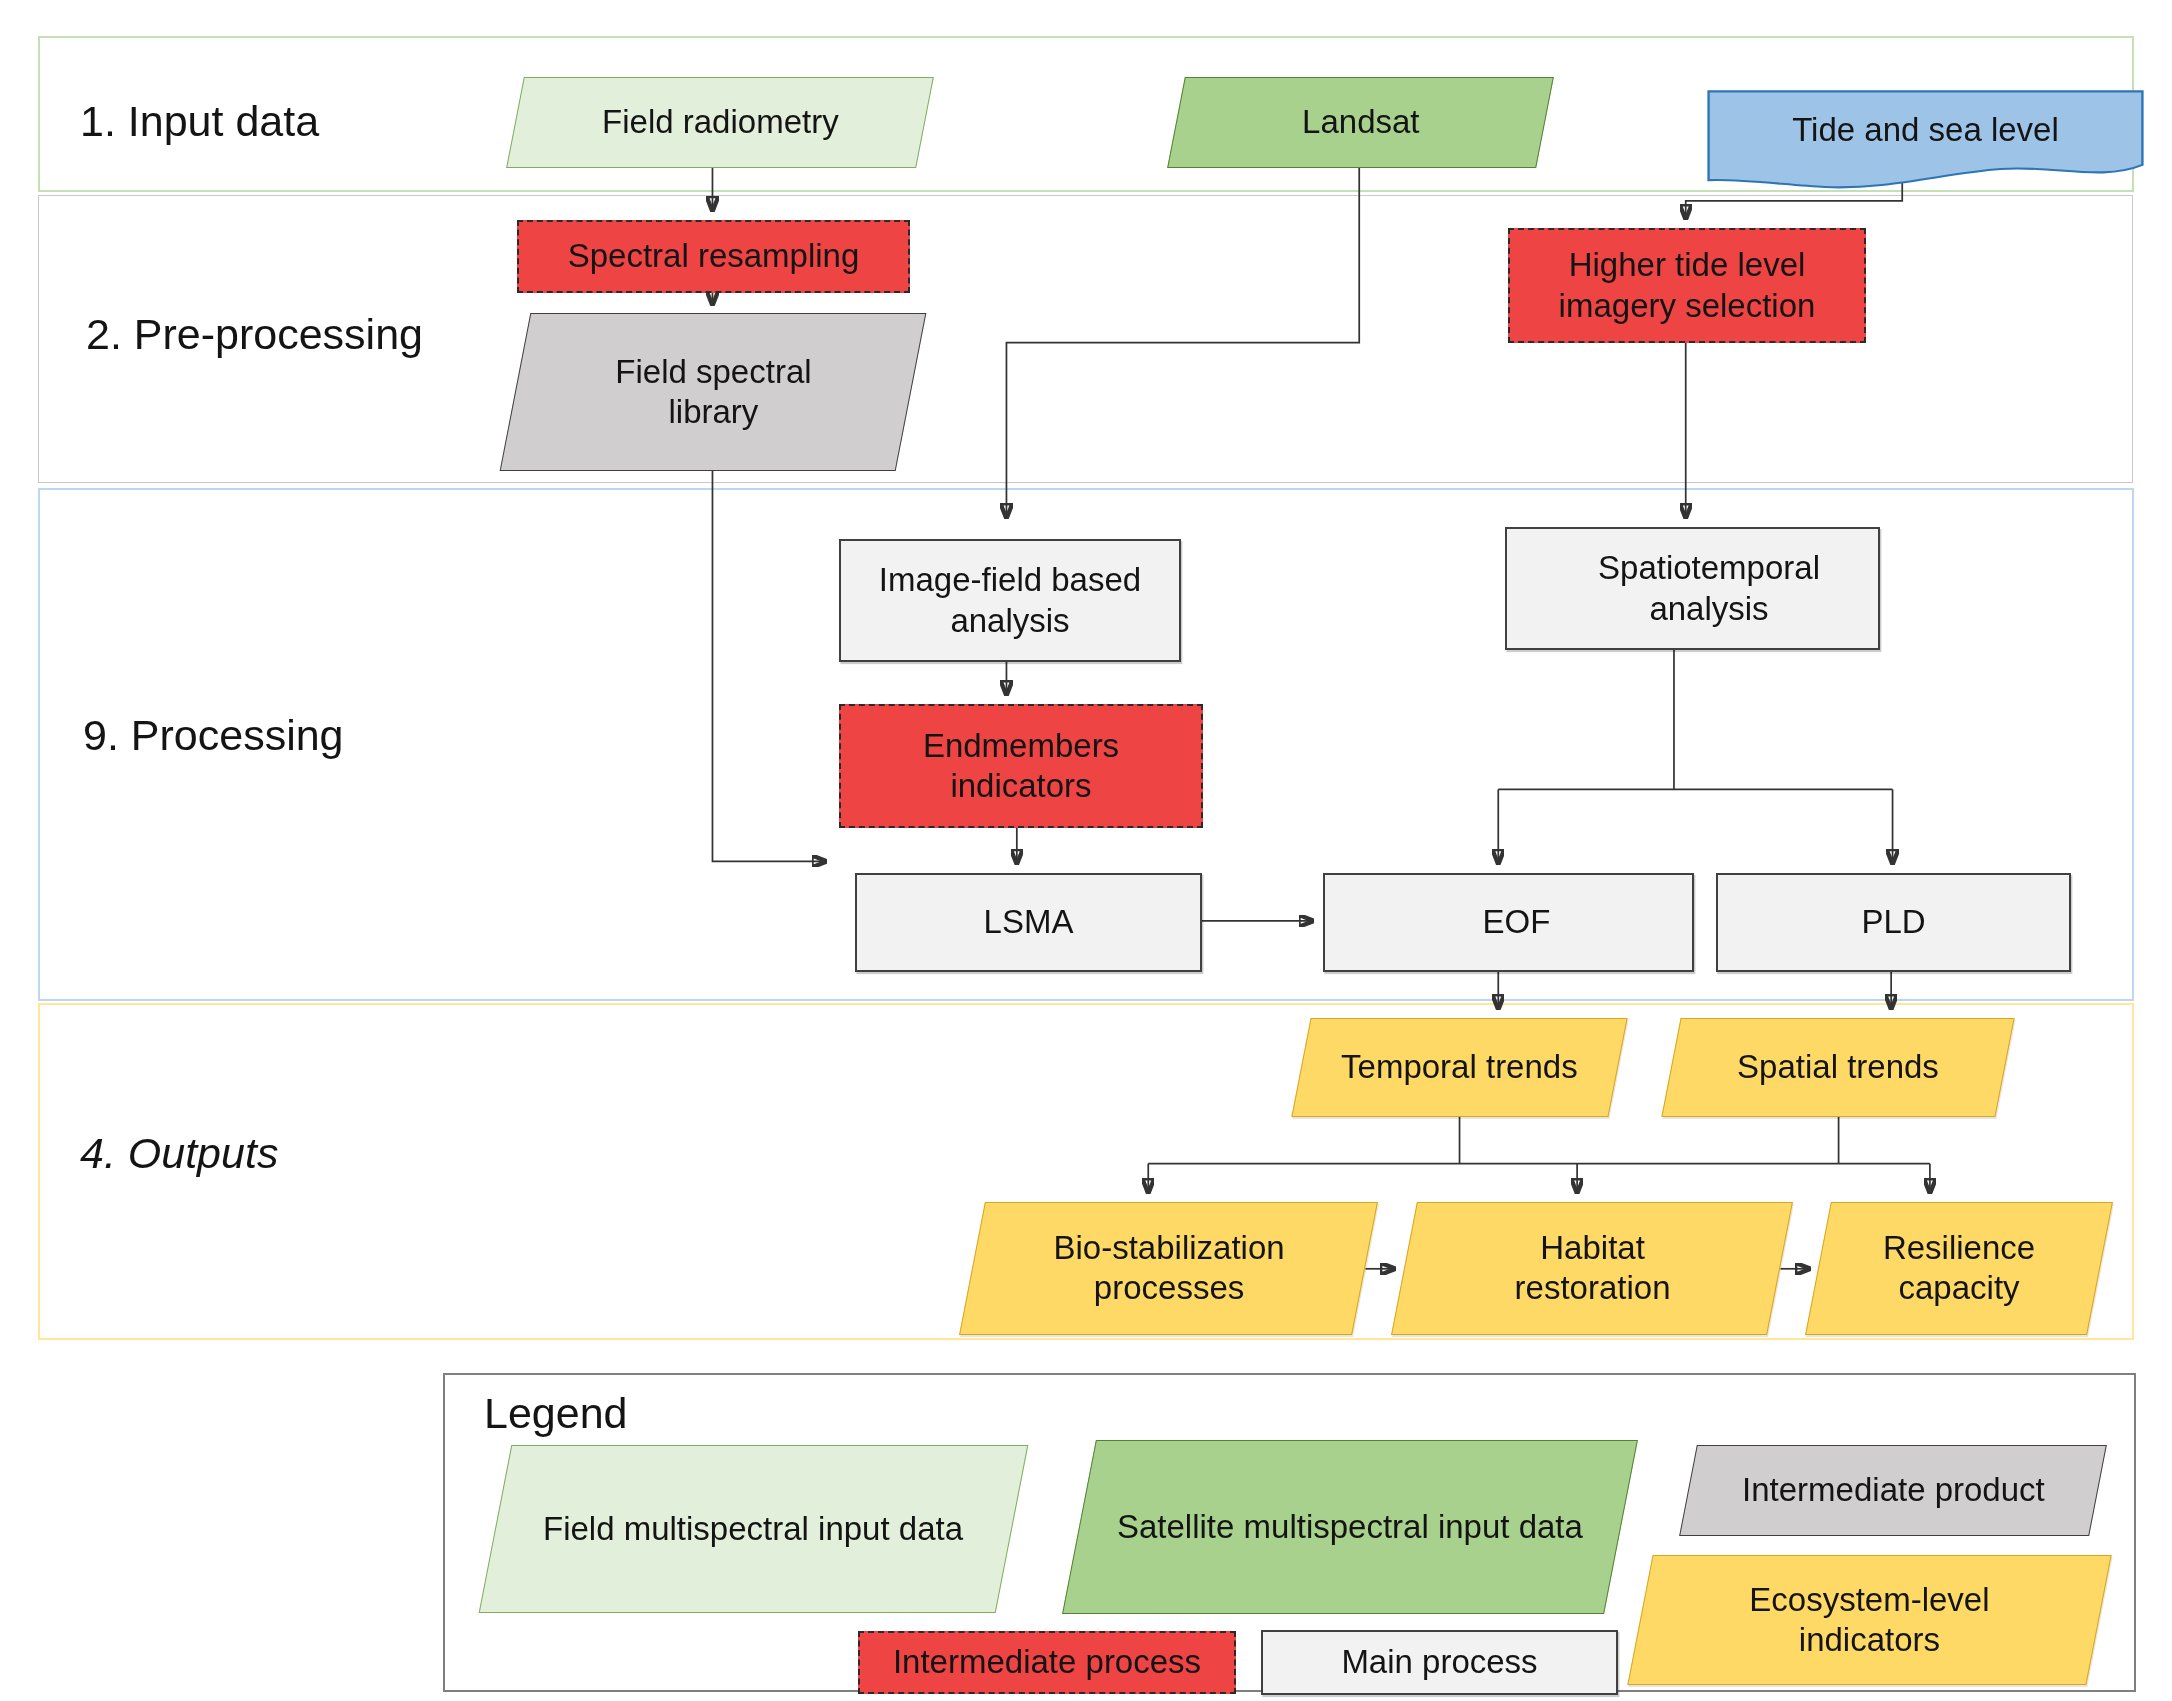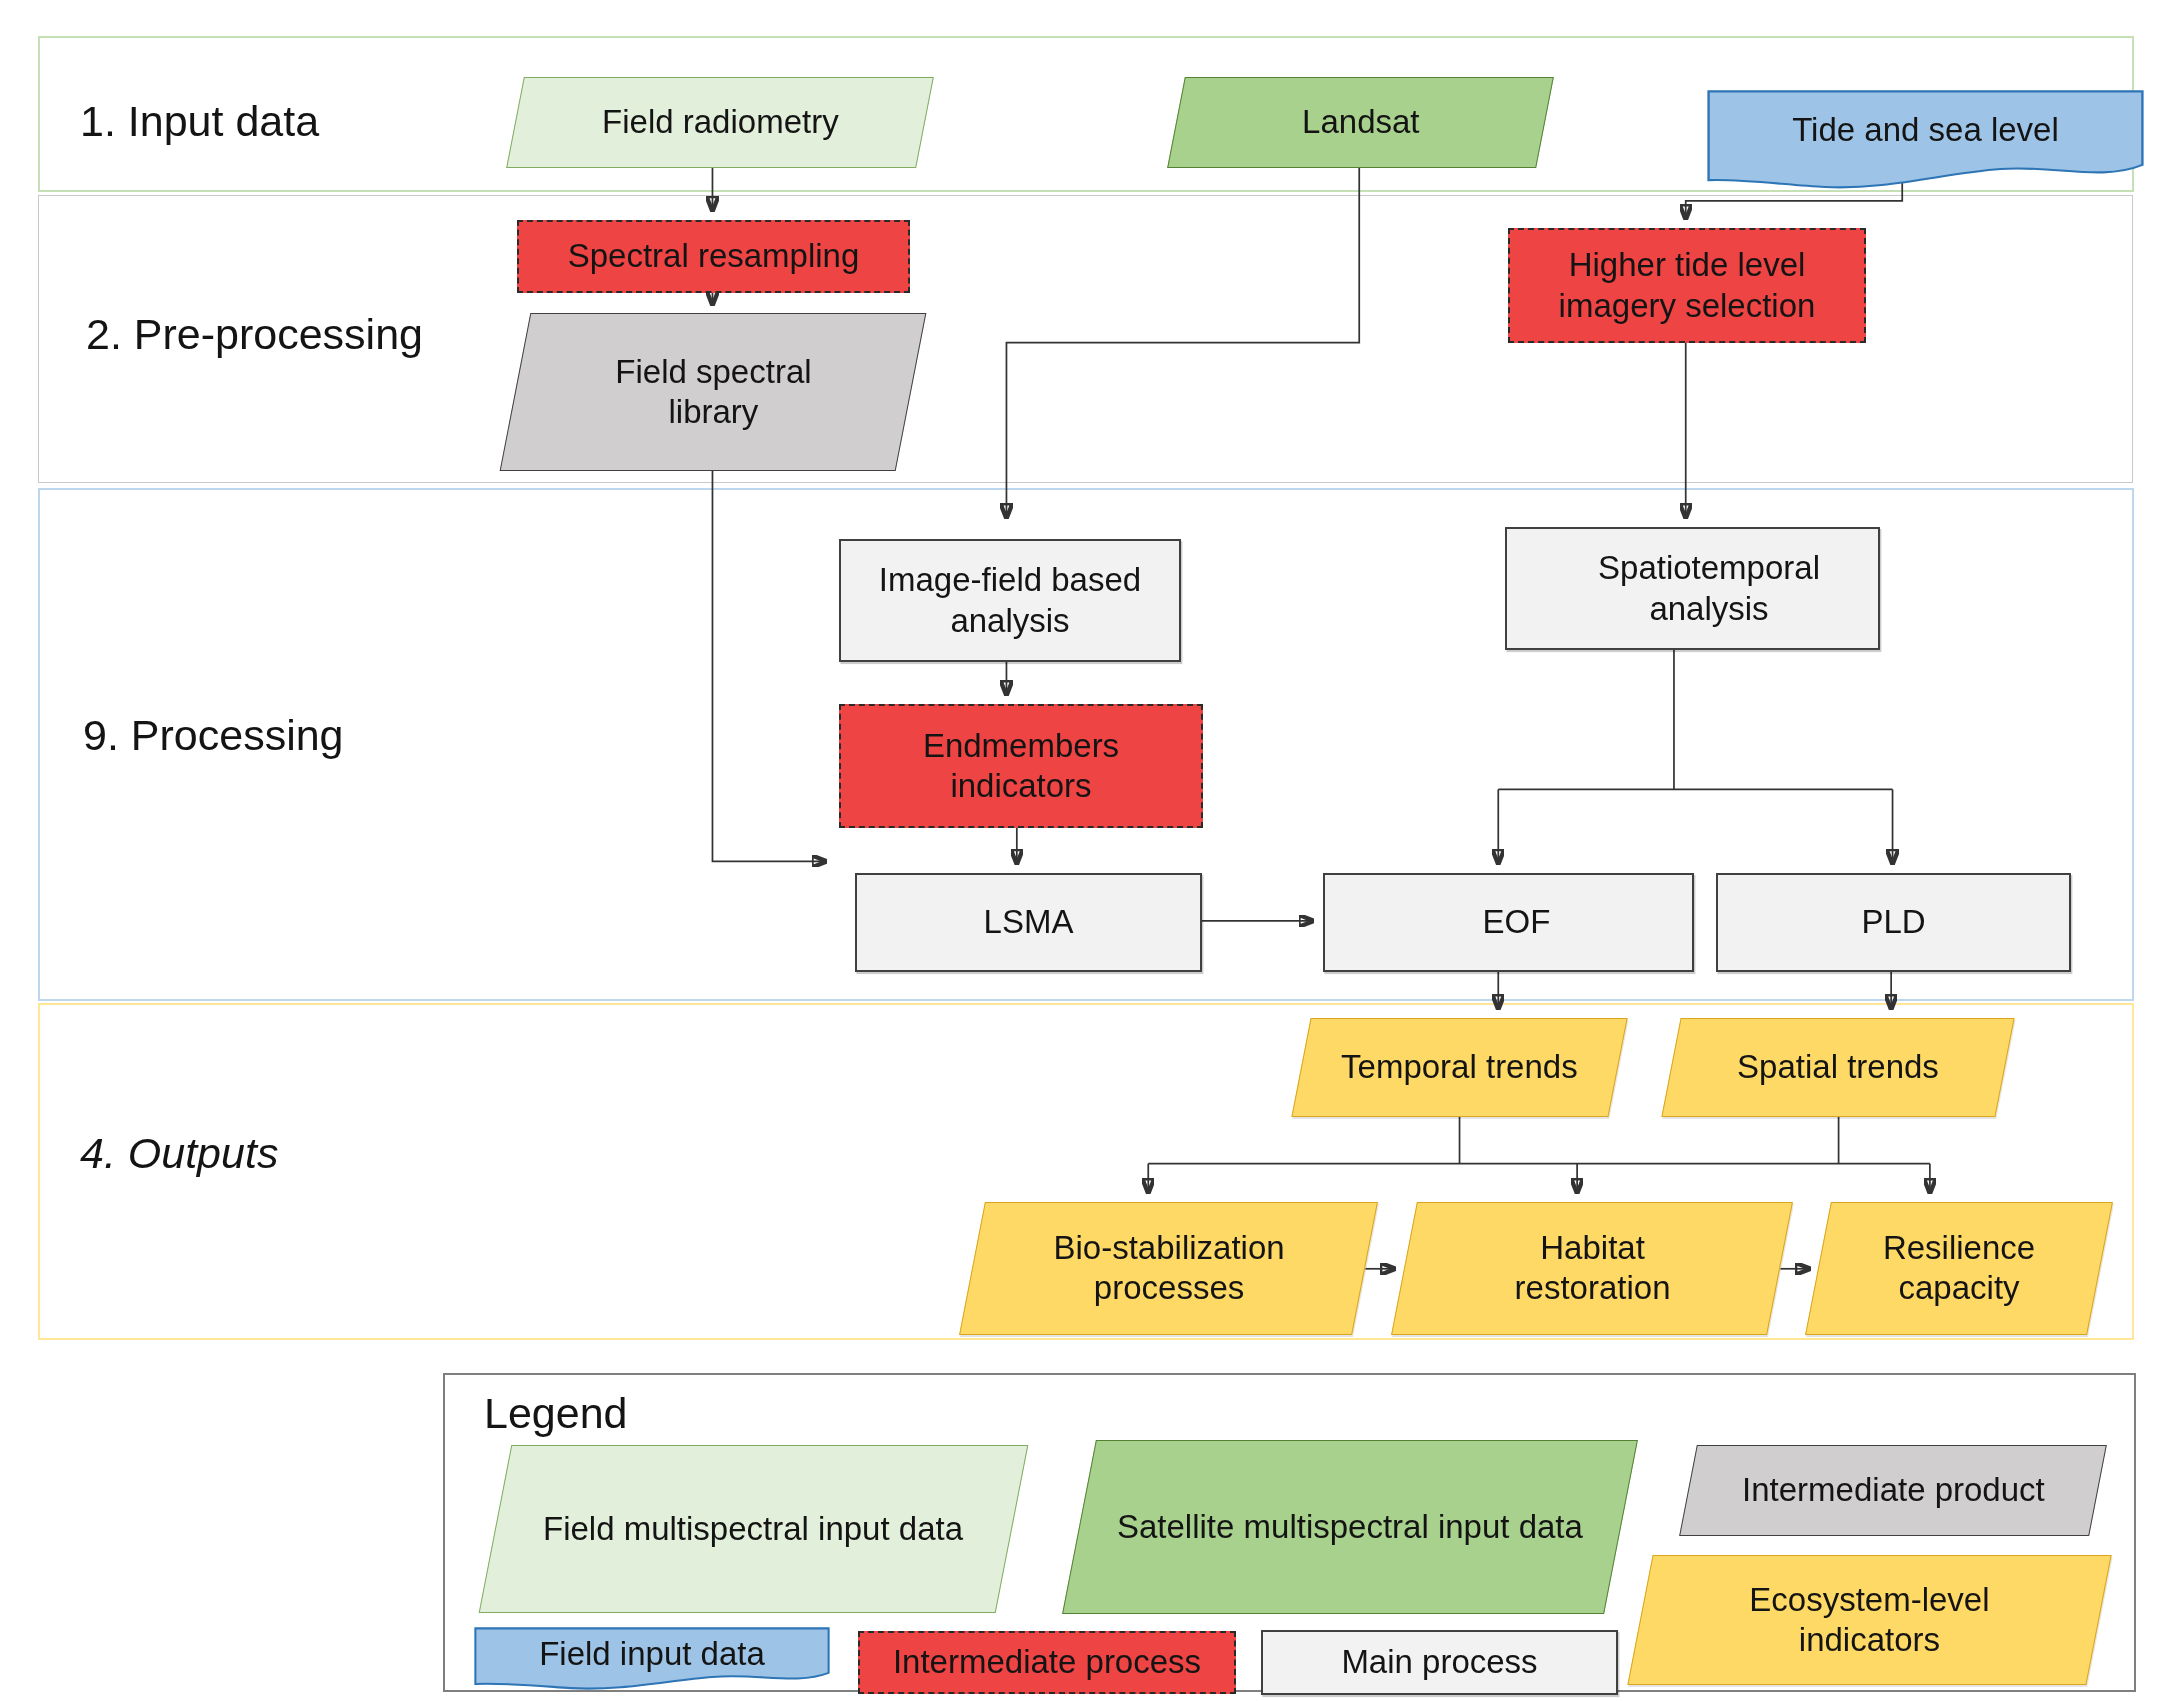--- a/index.html
+++ b/index.html
@@ -153,26 +153,20 @@
   </div>
   <div class="node pgram pg-green" style="left:1079px;top:1440px;width:540px;height:172px;">
     <span style="max-width:512px;">Satellite multispectral input data</span>
   </div>
   <div class="node pgram pg-gray" style="left:1688px;top:1445px;width:408px;height:89px;">
     <span>Intermediate product</span>
   </div>
   <div class="node pgram pg-yellow" style="left:1640px;top:1555px;width:457px;height:128px;">
     <span style="max-width:291px;">Ecosystem-level indicators</span>
   </div>
-  <div class="docwrap" style="left:474px;top:1627px;width:356px;height:66px;">
-    <svg viewBox="0 0 515 95" preserveAspectRatio="none">
-      <path d="M2,2 L513,2 L513,66 C465,84 410,66 345,72 C280,77 215,92 140,88 C95,85 40,80 2,82 Z" fill="var(--blue-fill)" stroke="var(--blue-border)" stroke-width="3"></path>
-    </svg>
-    <div class="doclabel" style="bottom:22%;">Field input data</div>
-  </div>
   <div class="node dashbox" style="left:858px;top:1631px;width:374px;height:59px;">
     <span>Intermediate process</span>
   </div>
   <div class="node procbox" style="left:1261px;top:1630px;width:353px;height:61px;">
     <span>Main process</span>
   </div>
 
 </div>
 
 

